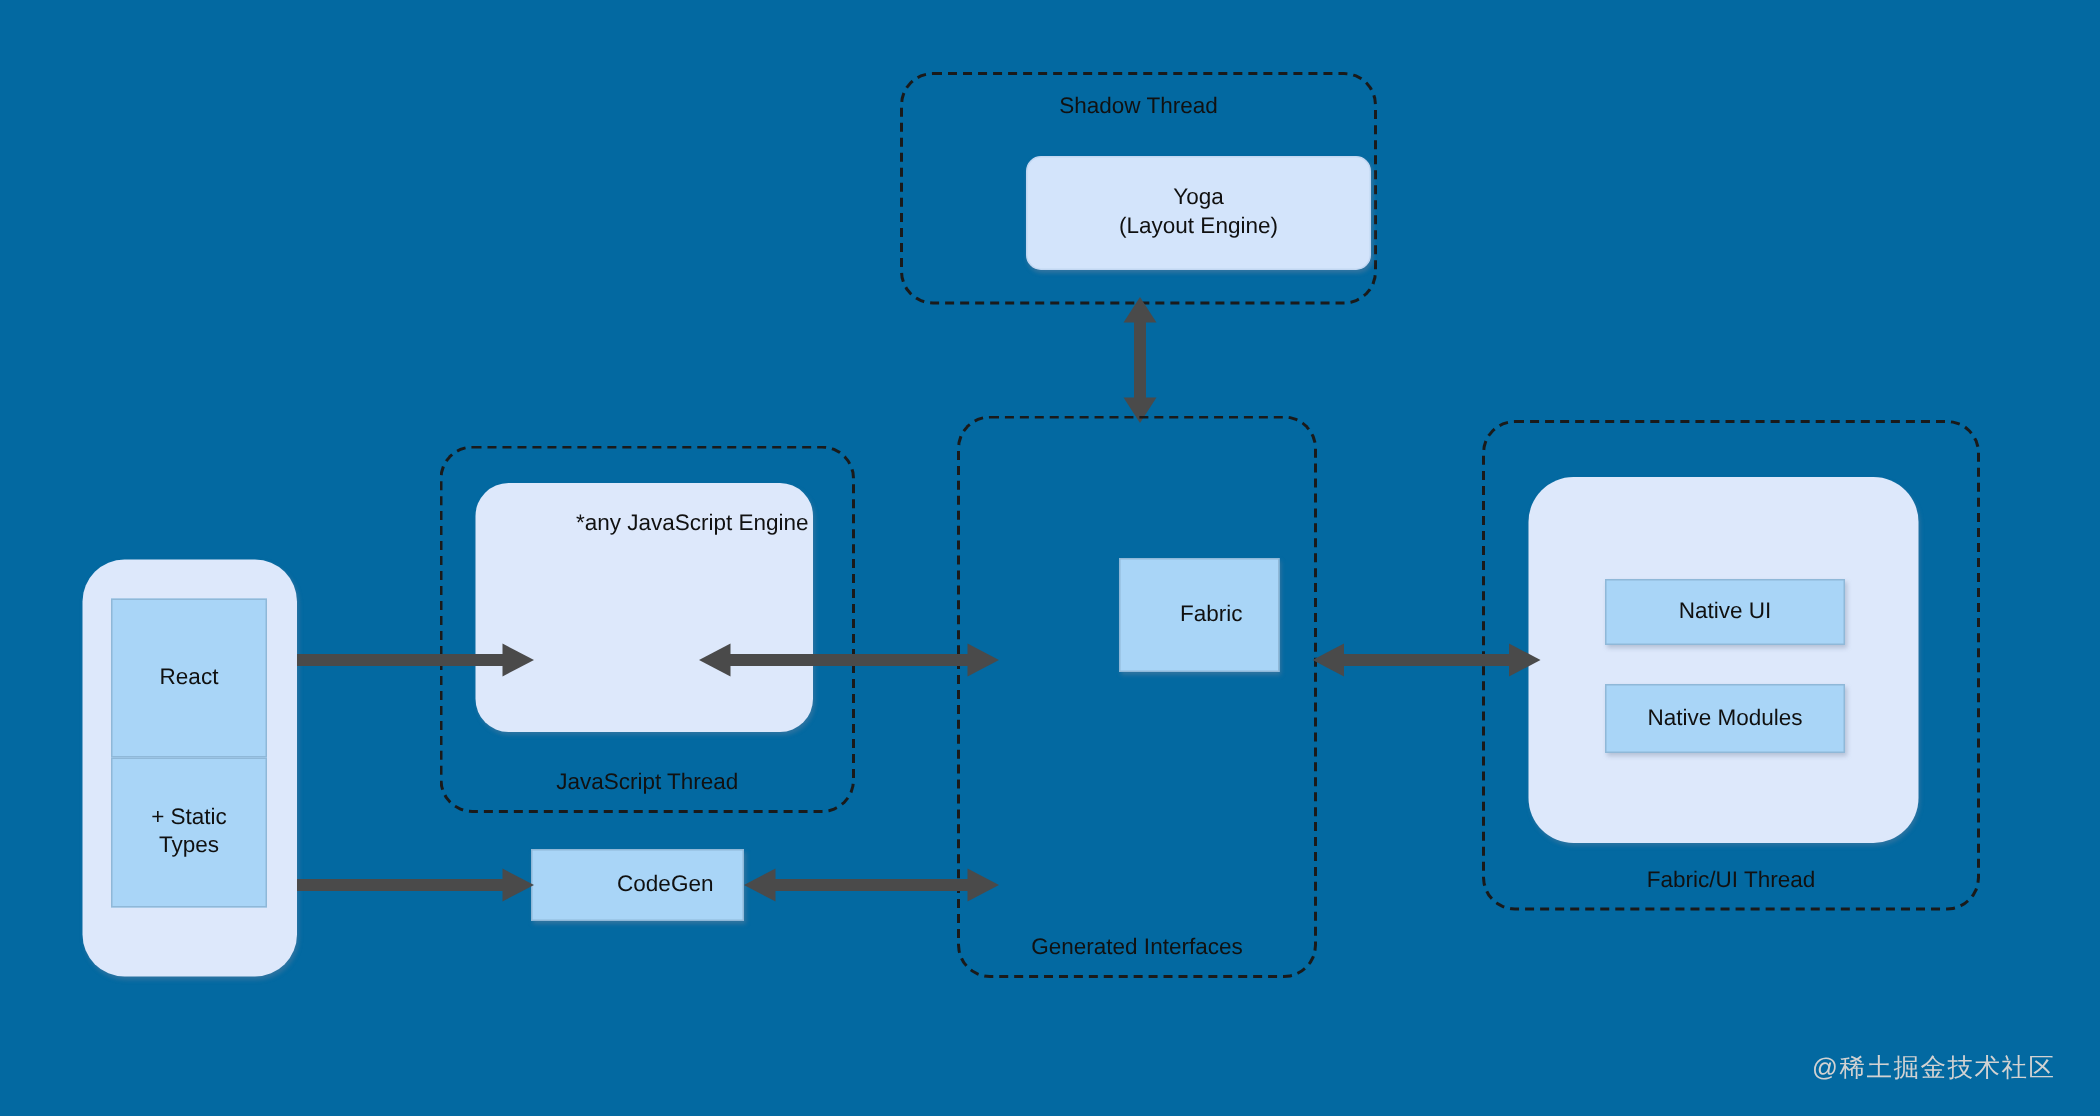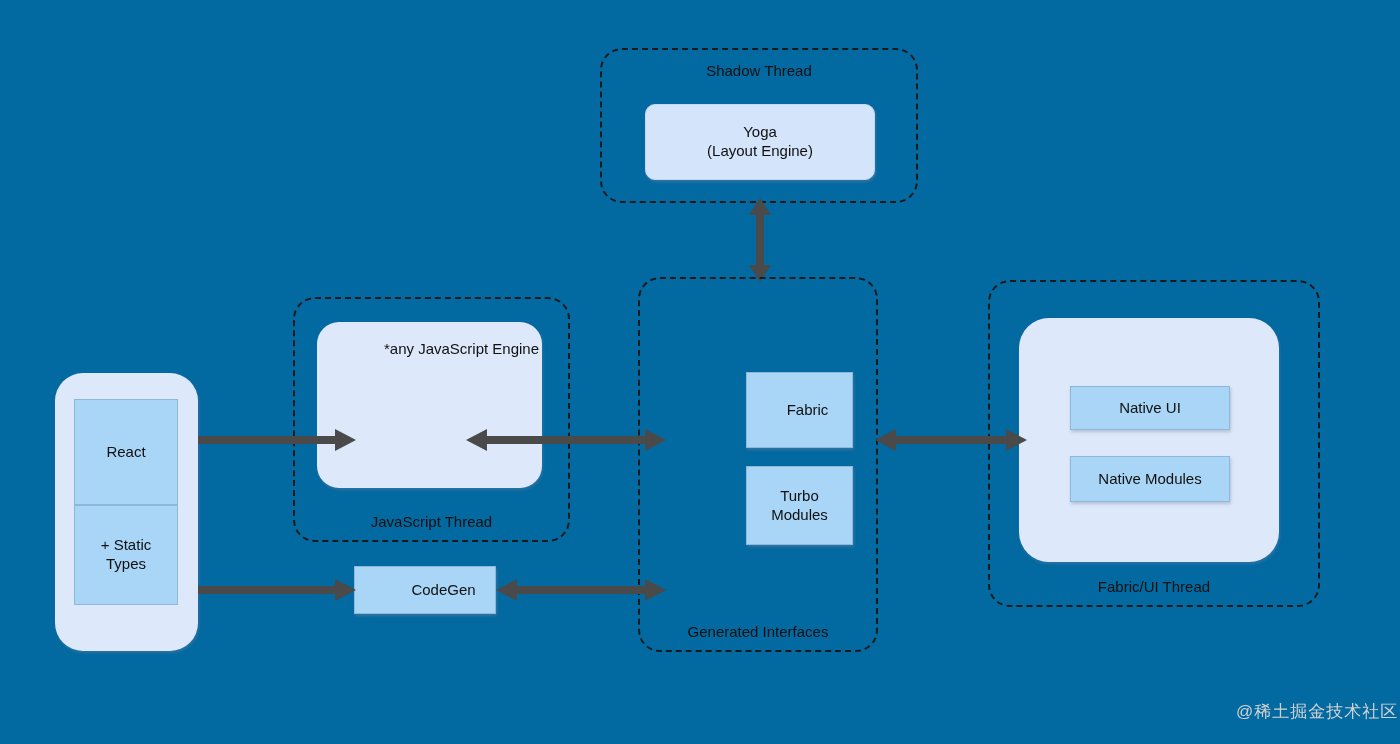--- a/index.html
+++ b/index.html
@@ -72,37 +72,37 @@
   .node.flat-stack {
     box-shadow: none;
   }
   .node .lbl { white-space: pre-line; }
 
   
   .node.rounded {
     background: #d3e4fb;
     border: 1px solid #c2d7f2;
     border-radius: 10px;
+    margin-left: 39px;
   }
 
   
   .arrow-h, .arrow-v {
     position: absolute;
   }
   .arrow-h svg, .arrow-v svg { display: block; overflow: visible; }
 
   
   .watermark {
     position: absolute;
     font-size: 17px;
     color: #d2d2d2;
     letter-spacing: 1px;
     white-space: nowrap;
     user-select: none;
-    margin-left: 28px;
   }
 </style>
 </head>
 <body>
 
 <div id="canvas">
 
   <div class="dashed-group" style="left:600px; top:48px; width:318px; height:155px;">
     <div class="group-label top">Shadow Thread</div>
   </div>
@@ -140,24 +140,20 @@
   <div class="node" style="left:354px; top:566px; width:142px; height:48px;padding-left:37px;">
     <span class="lbl">CodeGen</span>
   </div>
 
   <div class="dashed-group" style="left:638px; top:277px; width:240px; height:375px;">
     <div class="group-label bottom">Generated Interfaces</div>
   </div>
   <div class="node" style="left:746px; top:372px; width:107px; height:76px;padding-left:16px;">
     <span class="lbl">Fabric</span>
   </div>
-  <div class="node" style="left:746px; top:466px; width:107px; height:79px;">
-    <span class="lbl">Turbo
-Modules</span>
-  </div>
 
   <div class="dashed-group" style="left:988px; top:280px; width:332px; height:327px;">
     <div class="group-label bottom">Fabric/UI Thread</div>
   </div>
   <div class="soft-box" style="left:1019px; top:318px; width:260px; height:244px; border-radius:30px;"></div>
   <div class="node" style="left:1070px; top:456px; width:160px; height:46px;">
     <span class="lbl">Native Modules</span>
   </div>
   <div class="node" style="left:1070px; top:386px; width:160px; height:44px;">
     <span class="lbl">Native UI</span>

